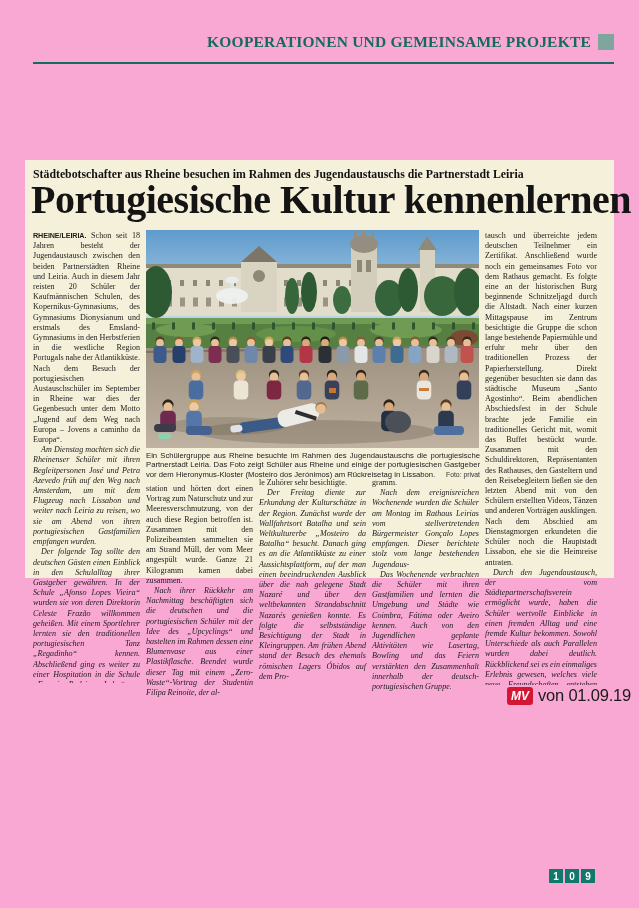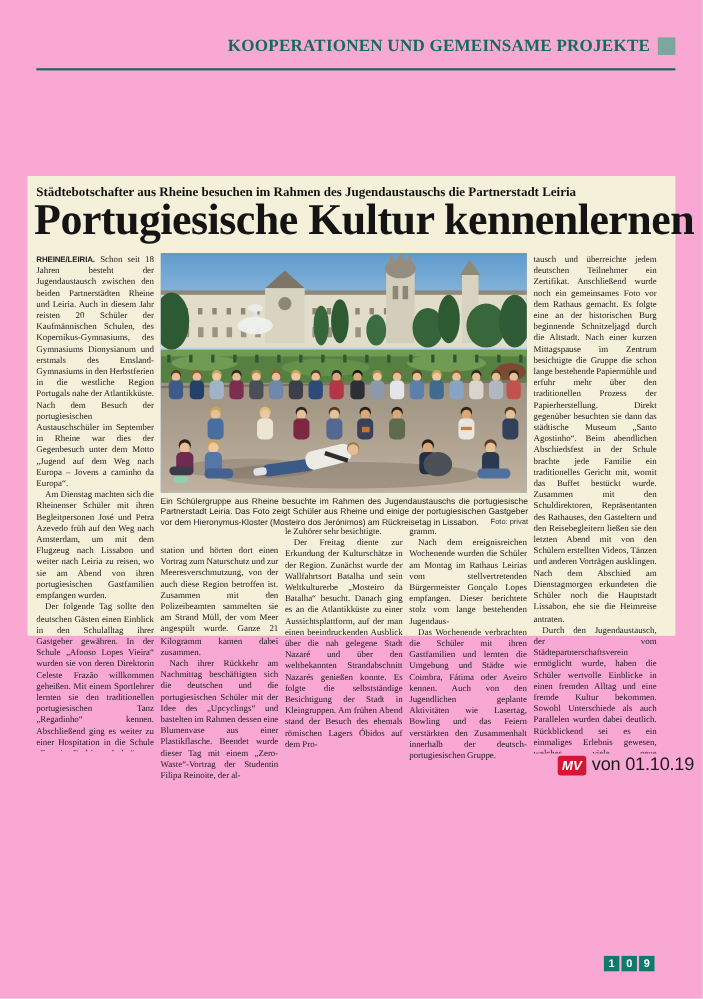--- a/index.html
+++ b/index.html
@@ -15,23 +15,23 @@
   
   .panel{position:absolute;left:25px;top:160px;width:589px;height:418px;background:#f5f0da;}
   .kicker{position:absolute;left:8px;top:7px;font-size:11.8px;font-weight:bold;color:#121212;
           white-space:nowrap;}
   .headline{position:absolute;left:6px;top:16px;margin:0;font-size:40px;font-weight:bold;
             color:#141414;letter-spacing:-.5px;white-space:nowrap;}
   
   .col{position:absolute;width:107px;font-size:8.1px;line-height:10.2px;text-align:justify;
        color:#1c1c1c;hyphens:auto;-webkit-hyphens:auto;word-spacing:-.2px;}
   .col p{margin:0;}
-  .col p.ind{text-indent:8px;}
+  .col p.ind{text-indent:8px;font-style:italic;}
   .col1{left:8px;top:71px;height:452px;overflow:hidden;}
-  .col2{left:121px;top:336px;}
+  .col2{left:121px;top:324px;}
   .col3{left:234px;top:318px;}
   .col4{left:347px;top:318px;}
   .col5{left:460px;top:71px;width:112px;height:454px;overflow:hidden;}
   .lead{font-family:"Liberation Sans",sans-serif;font-size:7.2px;letter-spacing:-.1px;margin-top:16px;}
   
   .photo{position:absolute;left:121px;top:70px;width:333px;height:218px;overflow:hidden;
          background:#9db7cd;}
   .caption-wrap{position:absolute;left:121px;top:291px;width:334px;
                 font-family:"Liberation Sans",sans-serif;font-size:7.7px;line-height:9.4px;
                 color:#222;text-align:justify;}
@@ -324,21 +324,21 @@
       <p class="ind">Das Wochenende verbrachten die Schüler mit ihren Gastfamilien und lernten die Umgebung und Städte wie Coimbra, Fátima oder Aveiro kennen. Auch von den Jugendlichen geplante Aktivitäten wie Lasertag, Bowling und das Feiern verstärkten den Zusammenhalt innerhalb der deutsch-portugiesischen Gruppe.</p>
     </div>
     <div class="col col5">
       <p>tausch und überreichte jedem deutschen Teilnehmer ein Zertifikat. Anschließend wurde noch ein gemeinsames Foto vor dem Rathaus gemacht. Es folgte eine an der historischen Burg beginnende Schnitzeljagd durch die Altstadt. Nach einer kurzen Mittagspause im Zentrum besichtigte die Gruppe die schon lange bestehende Papiermühle und erfuhr mehr über den traditionellen Prozess der Papierherstellung. Direkt gegenüber besuchten sie dann das städtische Museum „Santo Agostinho“. Beim abendlichen Abschiedsfest in der Schule brachte jede Familie ein traditionelles Gericht mit, womit das Buffet bestückt wurde. Zusammen mit den Schuldirektoren, Repräsentanten des Rathauses, den Gasteltern und den Reisebegleitern ließen sie den letzten Abend mit von den Schülern erstellten Videos, Tänzen und anderen Vorträgen ausklingen. Nach dem Abschied am Dienstagmorgen erkundeten die Schüler noch die Hauptstadt Lissabon, ehe sie die Heimreise antraten.</p>
       <p class="ind">Durch den Jugendaustausch, der vom Städtepartnerschaftsverein ermöglicht wurde, haben die Schüler wertvolle Einblicke in einen fremden Alltag und eine fremde Kultur bekommen. Sowohl Unterschiede als auch Parallelen wurden dabei deutlich. Rückblickend sei es ein einmaliges Erlebnis gewesen, welches viele neue Freundschaften entstehen ließ.</p>
     </div>
   </div>
 
   <div class="source">
     <span class="mv">MV</span>
-    <span class="source-date">von 01.10.19</span>
+    <span class="source-date">von 01.09.19</span>
   </div>
 
   <div class="pagenum">
     <span>1</span>
     <span>0</span>
     <span>9</span>
   </div>
 
 </div>
 

